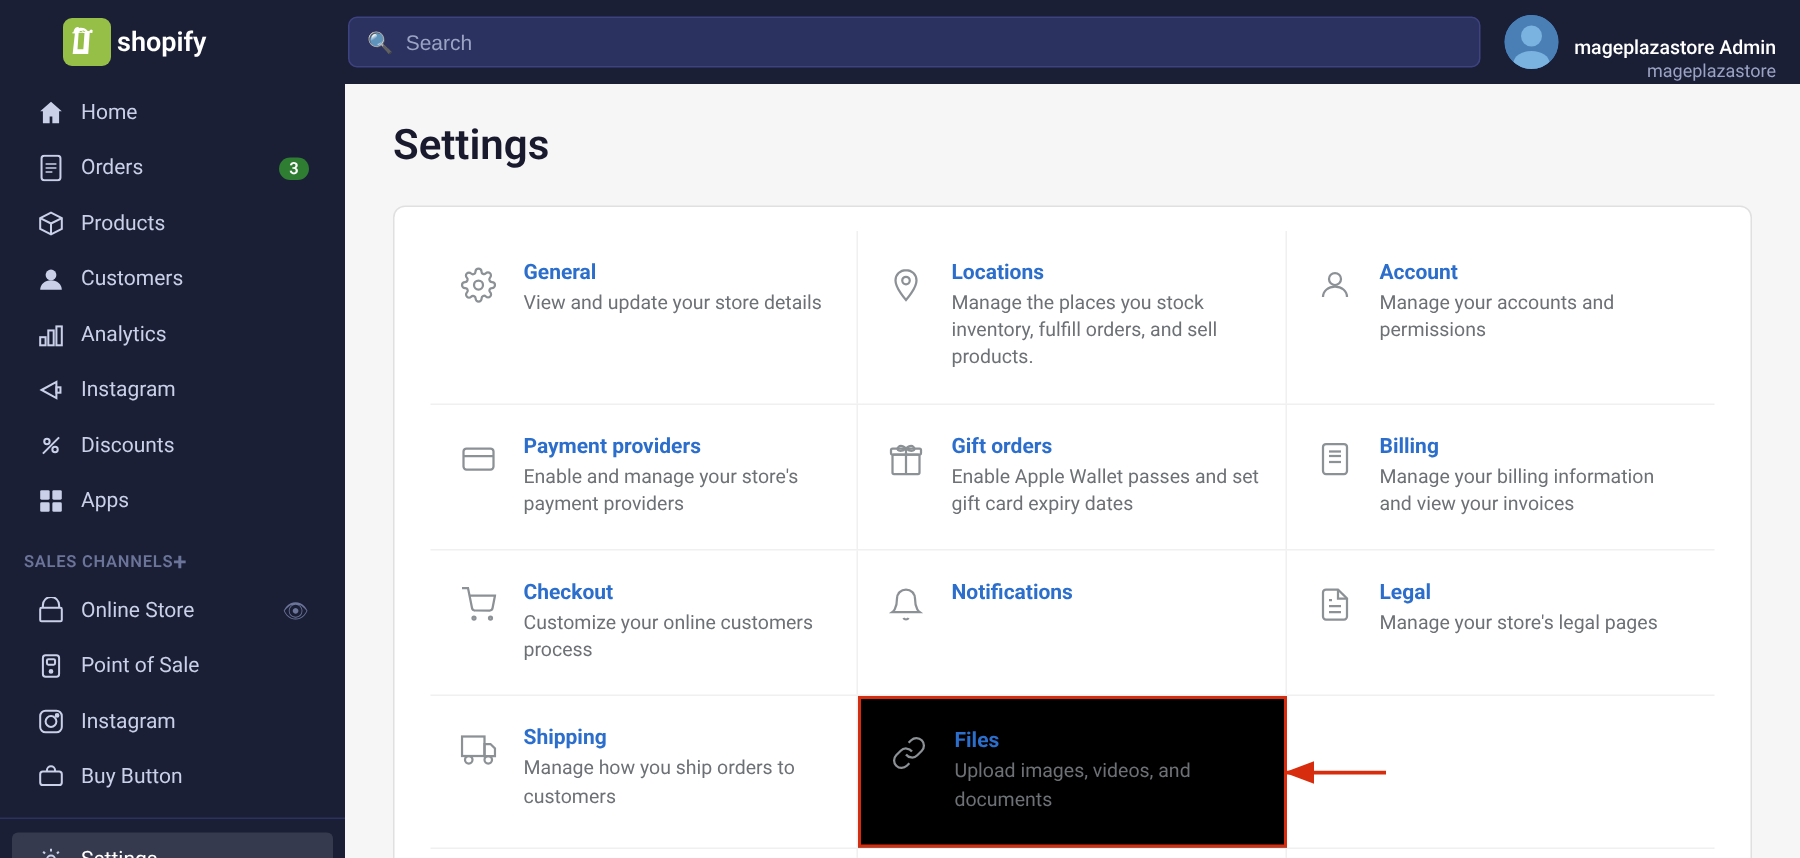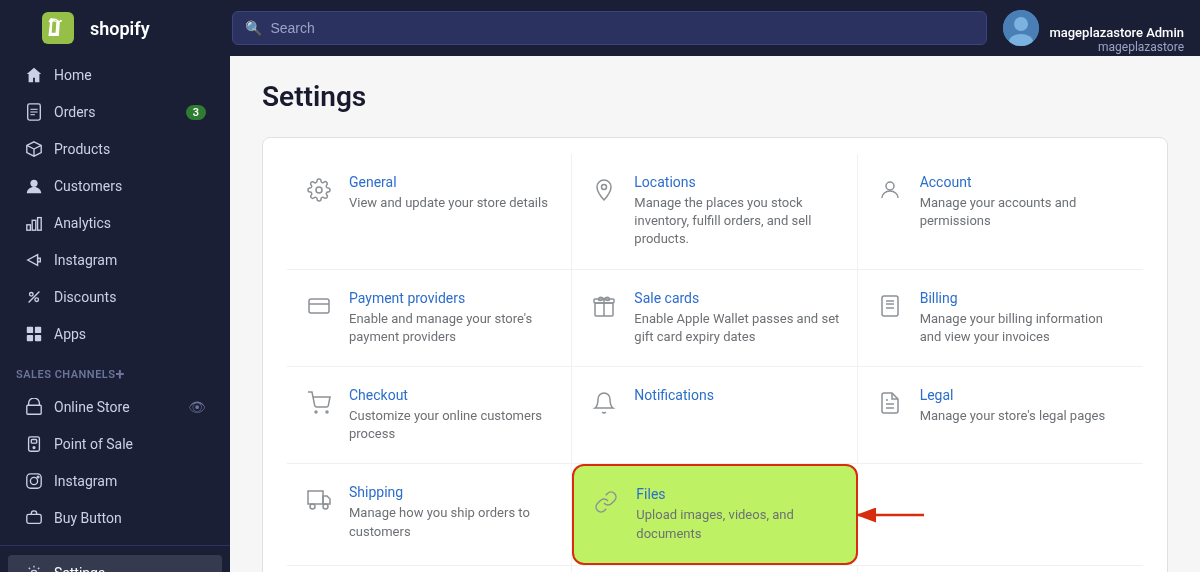--- a/index.html
+++ b/index.html
@@ -1,20 +1,20 @@
 <!DOCTYPE html>
 <html><head>
   <meta charset="utf-8">
   <style>
     * { margin: 0; padding: 0; box-sizing: border-box; }
     body { font-family: -apple-system, BlinkMacSystemFont, 'Segoe UI', Roboto, sans-serif; display: flex; flex-direction: column; height: 572px; width: 1200px; overflow: hidden; background: #f6f6f7; }
 
     
     .topbar { background: #1a1f36; display: flex; align-items: center; padding: 0 16px; height: 56px; flex-shrink: 0; gap: 16px; }
-    .logo-area { display: flex; align-items: center; gap: 16px; width: 200px; flex-shrink: 0; padding-left: 26px; }
+    .logo-area { display: flex; align-items: center; gap: 4px; width: 200px; flex-shrink: 0; padding-left: 26px; }
     .logo-icon { width: 32px; height: 32px; background: #96bf48; border-radius: 6px; display: flex; align-items: center; justify-content: center; }
     .logo-icon svg { width: 20px; height: 20px; fill: white; }
     .logo-text { color: white; font-size: 18px; font-weight: 600; }
     .search-bar { flex: 1; background: #2c3260; border-radius: 6px; display: flex; align-items: center; padding: 0 12px; gap: 8px; height: 34px; border: 1px solid #3d4380; }
     .search-bar input { background: transparent; border: none; outline: none; color: white; font-size: 14px; width: 100%; }
     .search-bar input::placeholder { color: #9ba3c4; }
     .search-icon-top { color: #9ba3c4; font-size: 14px; }
     .user-area { display: flex; align-items: center; gap: 10px; cursor: pointer; }
     .user-avatar { width: 36px; height: 36px; border-radius: 50%; background: #4a90d9; display: flex; align-items: center; justify-content: center; overflow: hidden; }
     .user-info { text-align: right; }
@@ -43,24 +43,24 @@
     
     .settings-card { background: white; border-radius: 8px; border: 1px solid #e0e0e0; padding: 16px 24px; }
 
     
     .settings-row { display: grid; grid-template-columns: 1fr 1fr 1fr; border-bottom: 1px solid #f0f0f0; }
     .settings-row:last-child { border-bottom: none; }
     .settings-cell { padding: 20px 16px; display: flex; align-items: flex-start; gap: 14px; cursor: pointer; border-right: 1px solid #f0f0f0; position: relative; }
     .settings-cell:last-child { border-right: none; }
     .cell-icon { width: 32px; height: 32px; display: flex; align-items: center; justify-content: center; flex-shrink: 0; color: #8c9196; }
     .cell-content { flex: 1; }
-    .cell-title { color: #2c6ecb; font-size: 14px; font-weight: 400; margin-bottom: 4px; }
+    .cell-title { color: #2c6ecb; font-size: 14px; font-weight: 700; margin-bottom: 4px; }
     .cell-desc { color: #6d7175; font-size: 13px; line-height: 1.4; }
 
-    .highlighted-cell { border: 2px solid #d72c0d !important; border-radius: 12px; background: #bef264; }
+    .highlighted-cell { border: 2px solid #d72c0d !important; border-radius: 0; background: #000000; }
 
     
     svg { display: block; }
   </style>
 </head>
 <body>
 
 <div class="topbar">
   <div class="logo-area">
     <div class="logo-icon">
@@ -308,21 +308,21 @@
           <div class="cell-icon">
             <svg width="24" height="24" viewBox="0 0 24 24" fill="none" stroke="#8c9196" stroke-width="1.5">
                 <rect x="3" y="9" width="18" height="13" rx="1"></rect>
                 <rect x="2" y="5" width="20" height="4" rx="1"></rect>
                 <line x1="12" y1="5" x2="12" y2="22"></line>
                 <path d="M12 5C12 5 9 2 7 4s1 4 5 1"></path>
                 <path d="M12 5C12 5 15 2 17 4s-1 4-5 1"></path>
               </svg>
           </div>
           <div class="cell-content">
-            <div class="cell-title">Sale cards</div>
+            <div class="cell-title">Gift orders</div>
             <div class="cell-desc">Enable Apple Wallet passes and set gift card expiry dates</div>
           </div>
         </div>
         <div class="settings-cell">
           <div class="cell-icon">
             <svg width="24" height="24" viewBox="0 0 24 24" fill="none" stroke="#8c9196" stroke-width="1.5">
                 <rect x="4" y="2" width="16" height="20" rx="2"></rect>
                 <line x1="8" y1="10" x2="16" y2="10"></line>
                 <line x1="8" y1="14" x2="16" y2="14"></line>
                 <line x1="8" y1="7" x2="16" y2="7"></line>

